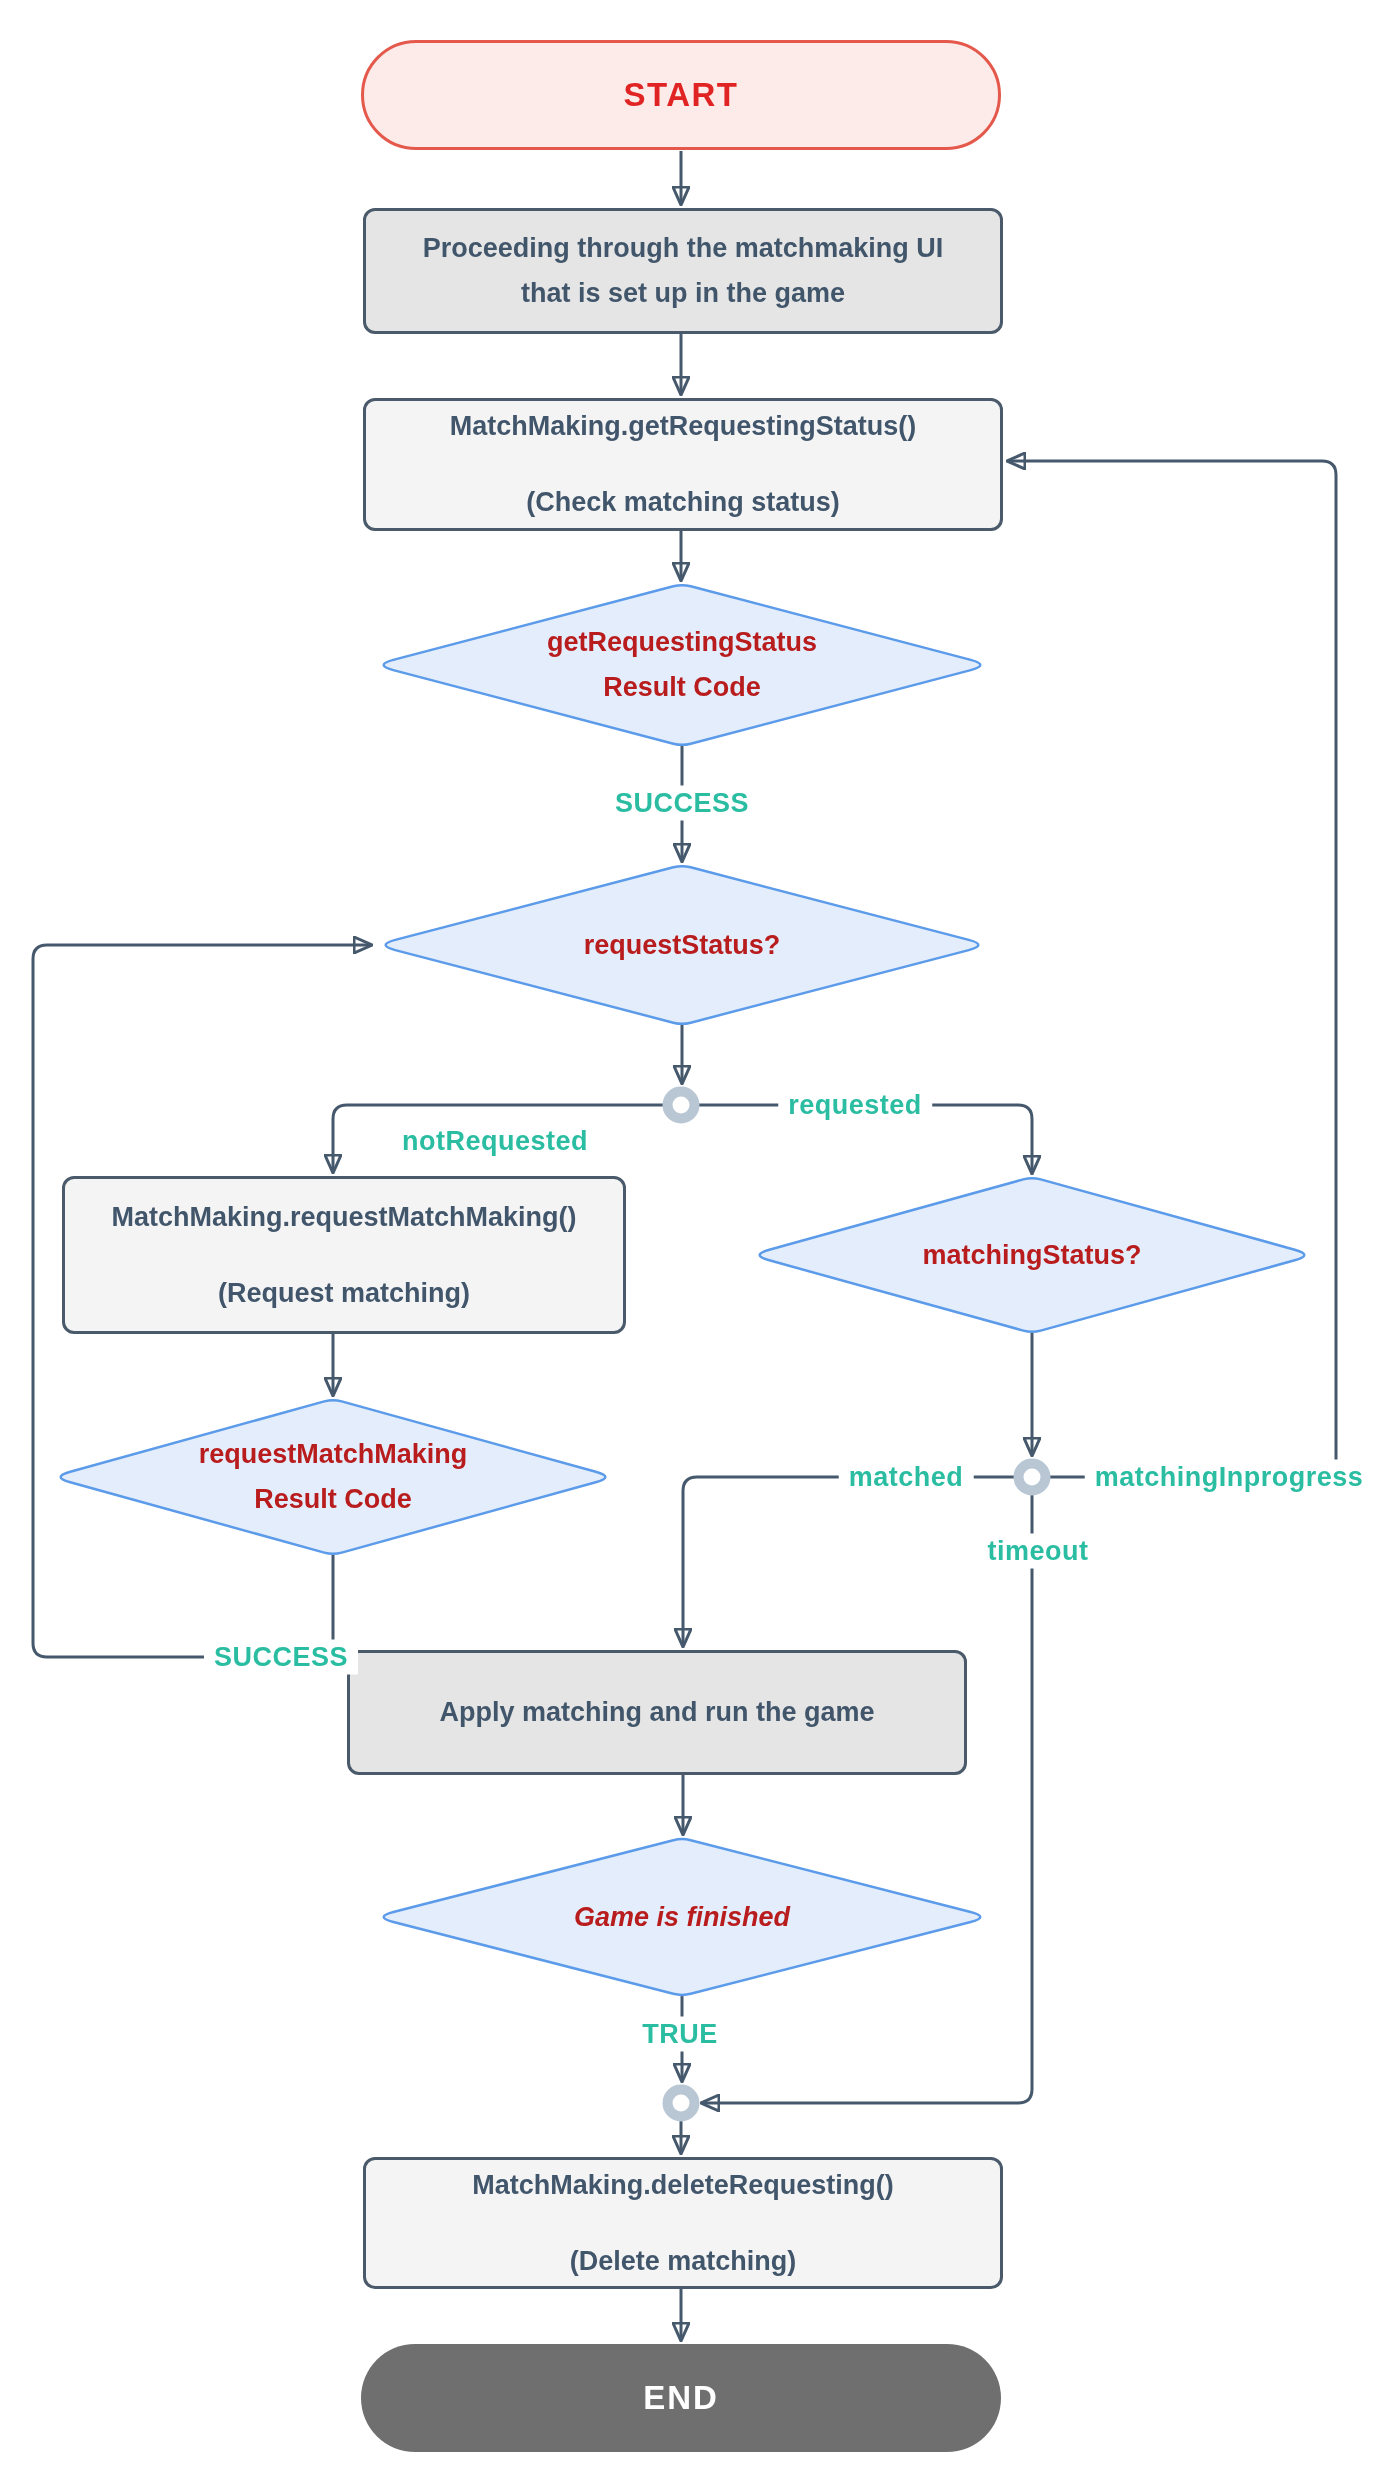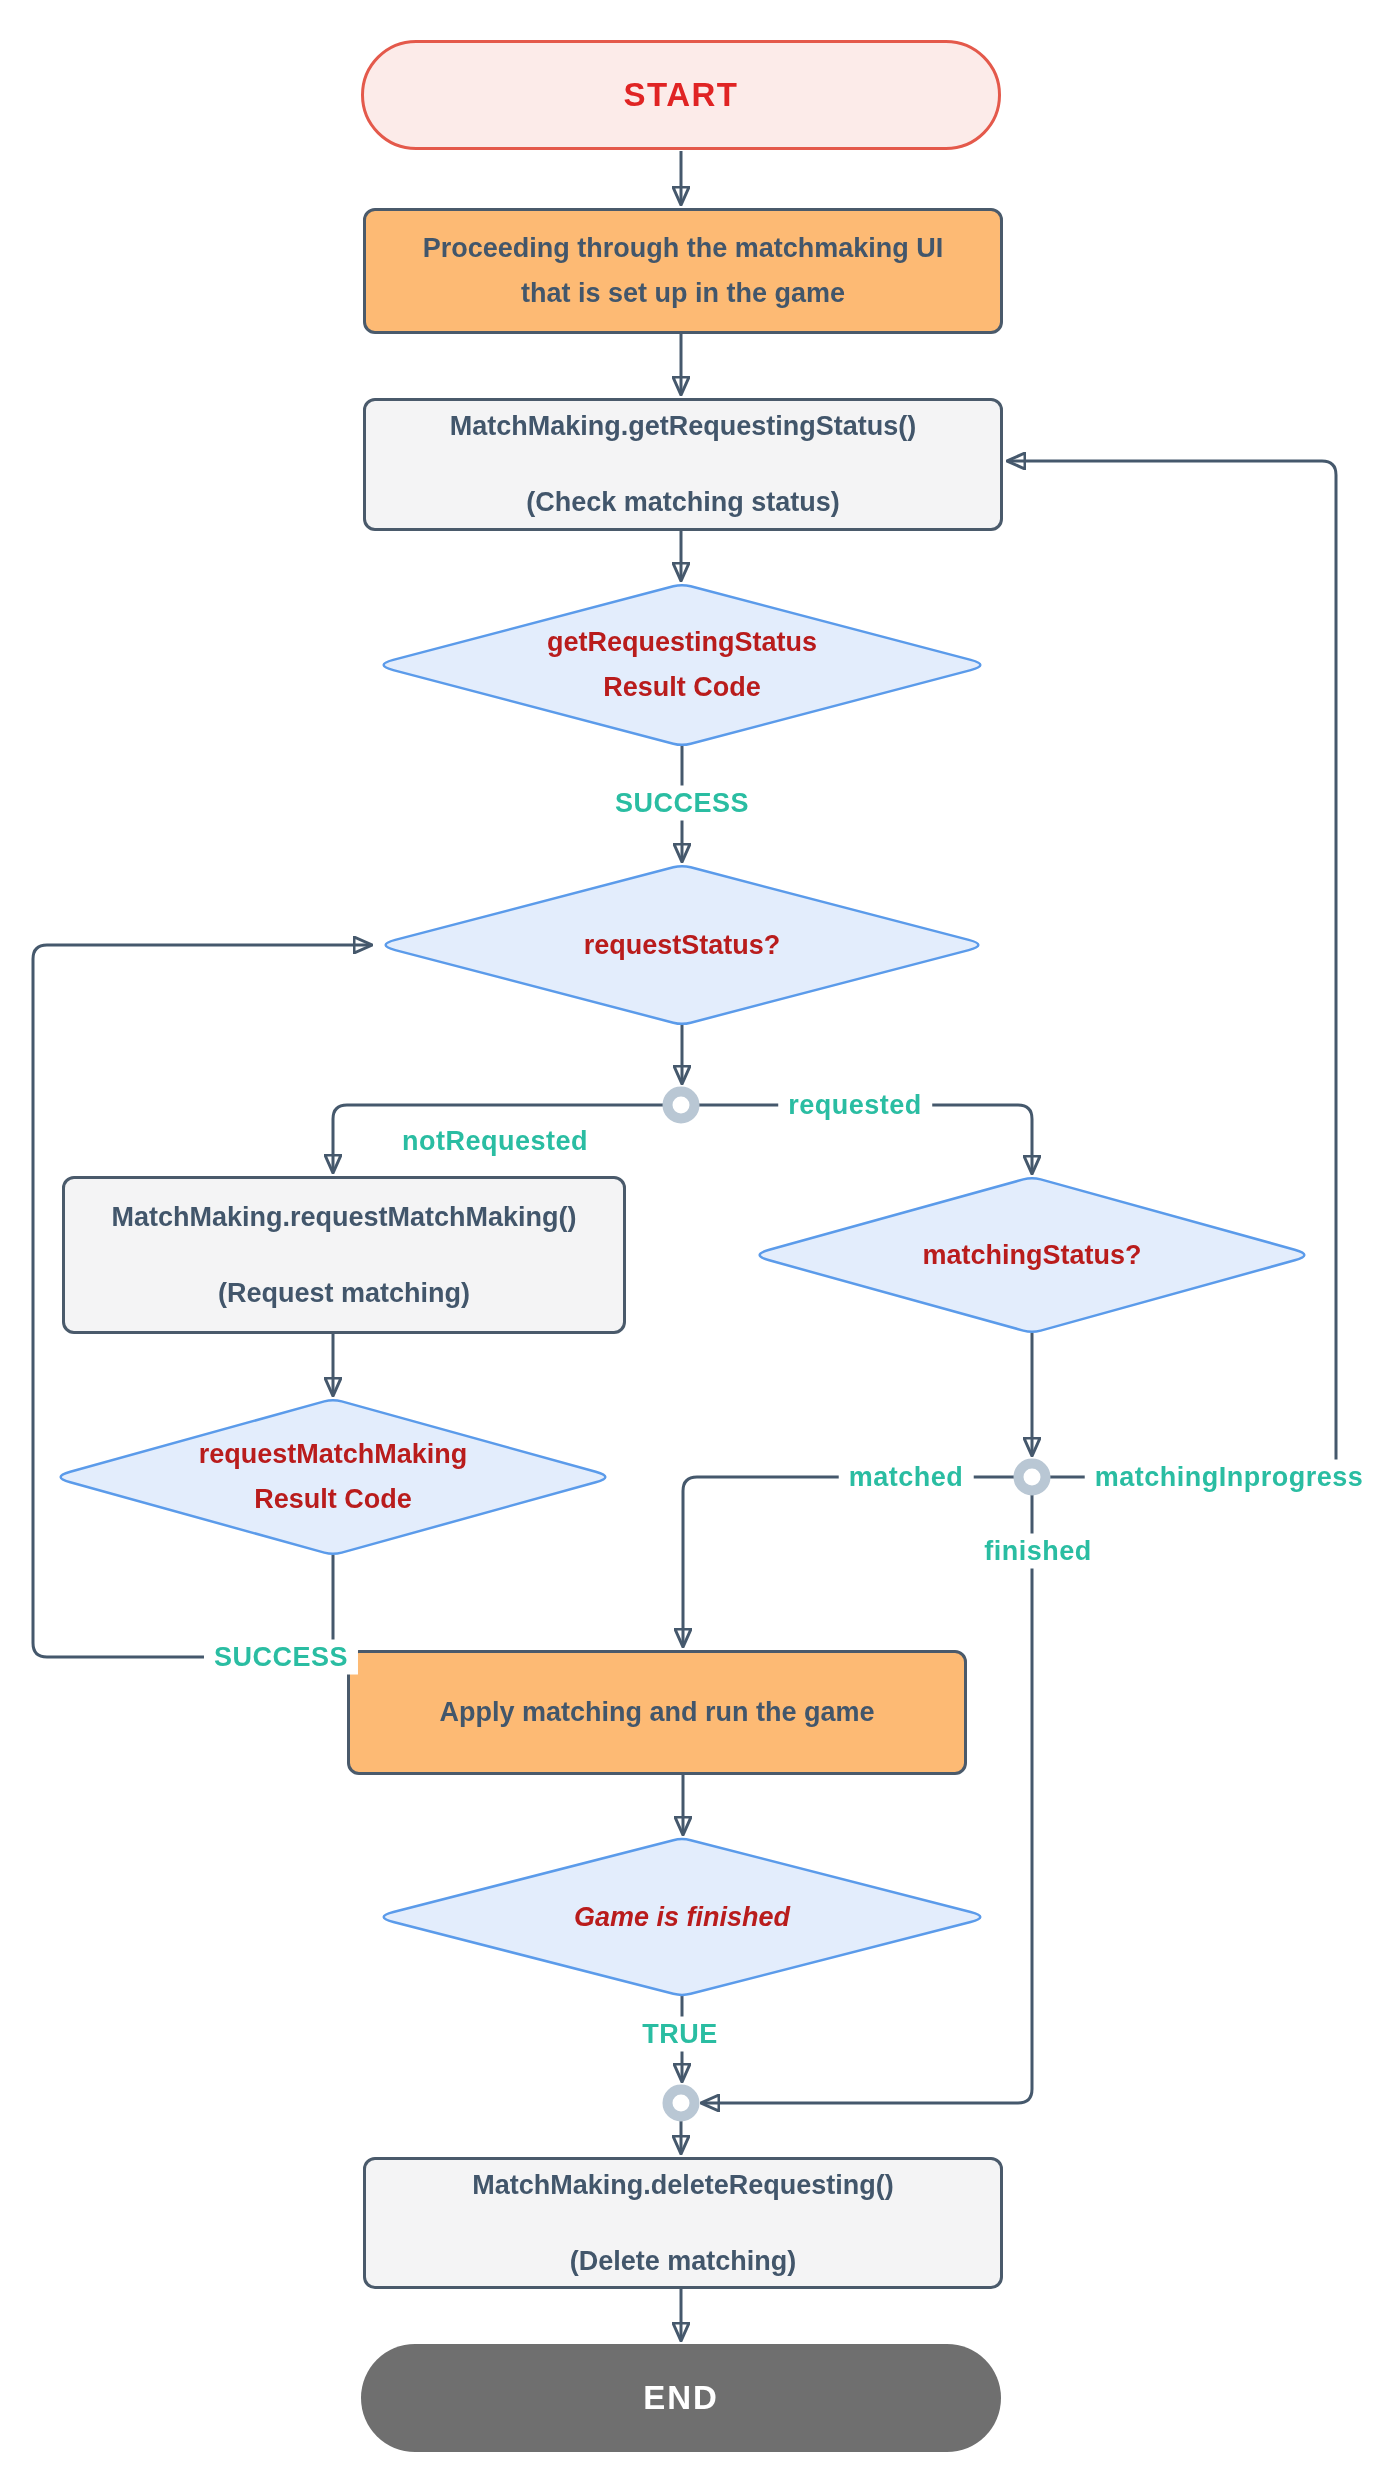--- a/index.html
+++ b/index.html
@@ -16,21 +16,21 @@
     color:#e02424;font-weight:bold;font-size:33px;letter-spacing:1.5px;
   }
   .terminal-end{
     background:#6f6f6f;border:none;border-radius:56px;
     color:#ffffff;font-weight:bold;font-size:33px;letter-spacing:2px;
   }
   .process{
     border:3px solid #4a5a6b;border-radius:12px;color:#42566b;
     font-weight:bold;font-size:27px;line-height:45px;
   }
-  .fill-white{background:#fdba74;}
+  .fill-white{background:#e5e5e5;}
   .fill-gray{background:#f4f4f5;gap:31px;}
   .diamond{background:transparent;z-index:2;}
   .diamond-text{position:relative;z-index:2;color:#b91c1c;font-weight:bold;font-size:27px;line-height:45px;text-align:center;}
   .connector{
     position:absolute;width:17px;height:17px;background:#ffffff;
     border:10px solid #b9c7d4;border-radius:50%;transform:translate(-50%,-50%);z-index:4;
   }
   .edge-label{
     position:absolute;transform:translate(-50%,-50%);z-index:5;
     background:#ffffff;padding:2px 10px;white-space:nowrap;
@@ -143,16 +143,16 @@
   <div class="connector" style="left:681px;top:1105px;"></div>
   <div class="connector" style="left:1032px;top:1477px;"></div>
   <div class="connector" style="left:681px;top:2103px;"></div>
 
   <div class="edge-label" style="left:682px;top:803px;">SUCCESS</div>
   <div class="edge-label" style="left:495px;top:1105px;margin-top:36px;">notRequested</div>
   <div class="edge-label" style="left:855px;top:1105px;">requested</div>
   <div class="edge-label" style="left:281px;top:1657px;">SUCCESS</div>
   <div class="edge-label" style="left:906px;top:1477px;">matched</div>
   <div class="edge-label" style="left:1229px;top:1477px;">matchingInprogress</div>
-  <div class="edge-label" style="left:1038px;top:1551px;">finished</div>
+  <div class="edge-label" style="left:1038px;top:1551px;">timeout</div>
   <div class="edge-label" style="left:680px;top:2034px;">TRUE</div>
 
 </div>
 
 </body></html>

